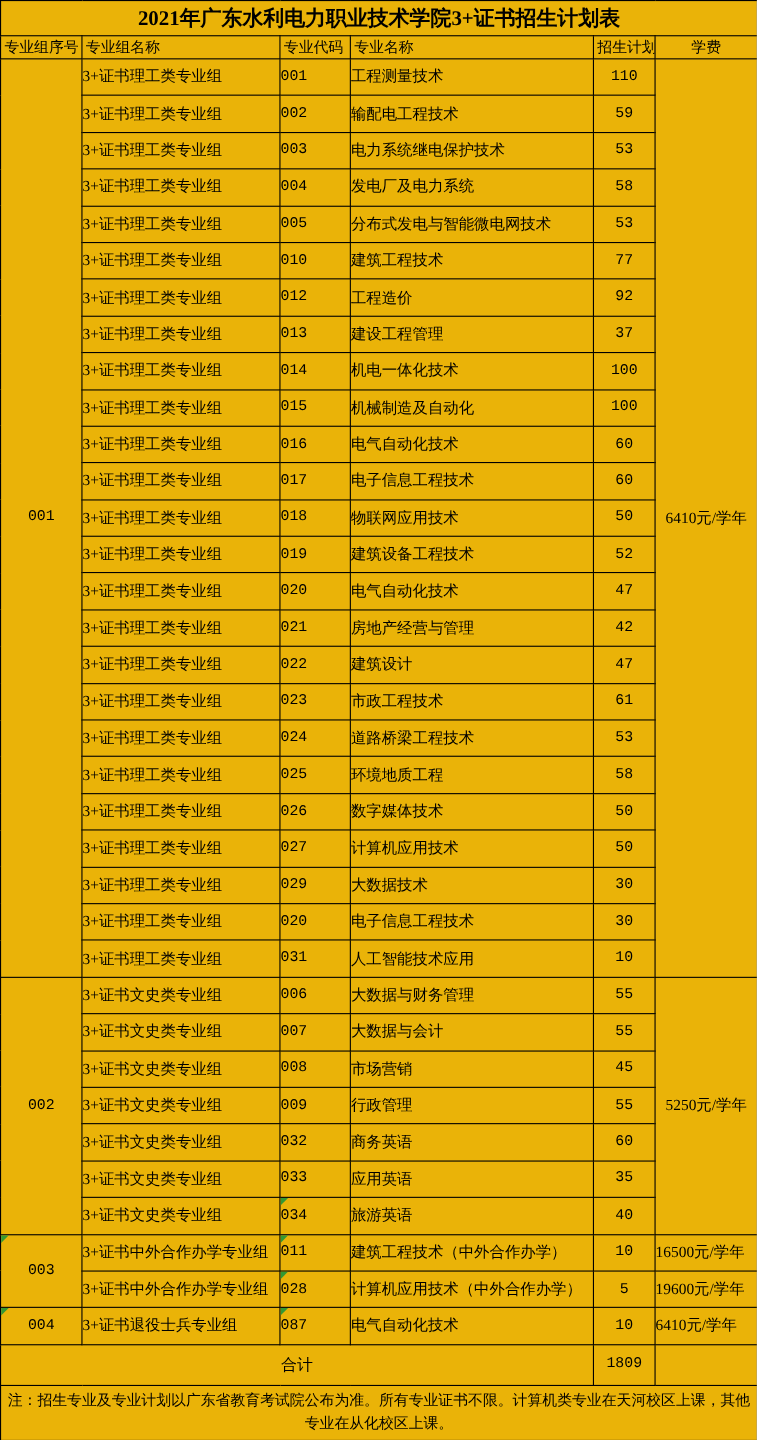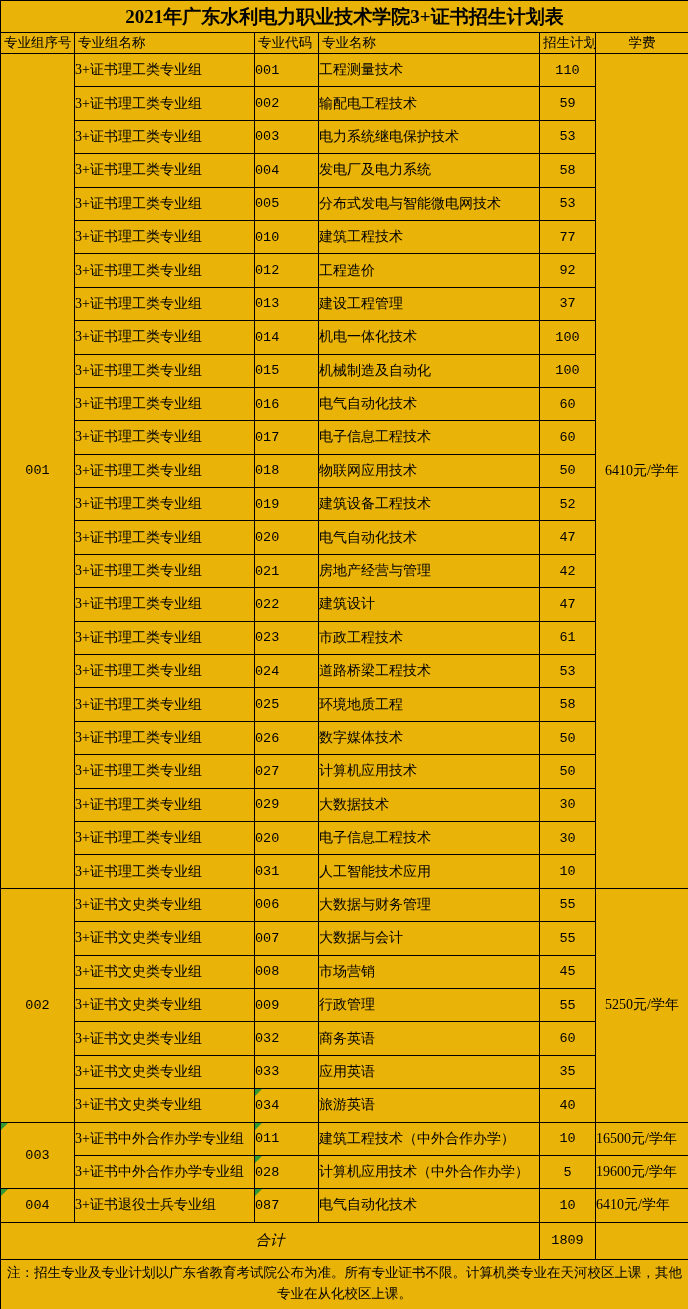--- a/index.html
+++ b/index.html
@@ -92,21 +92,20 @@
     height: 0;
     border-top: 7px solid #339933;
     border-right: 7px solid transparent;
   }
   tr.total-row td {
     height: 36px;
   }
   td.total-label-cell {
     text-align: center;
     font-size: 14.5px;
-    font-style: italic;
   }
   td.total-value-cell {
     text-align: center;
     font-family: "Liberation Mono", "DejaVu Sans Mono", monospace;
     font-size: 13.5px;
   }
   tr.note-row td {
     height: 45px;
     white-space: normal;
     text-align: center;

